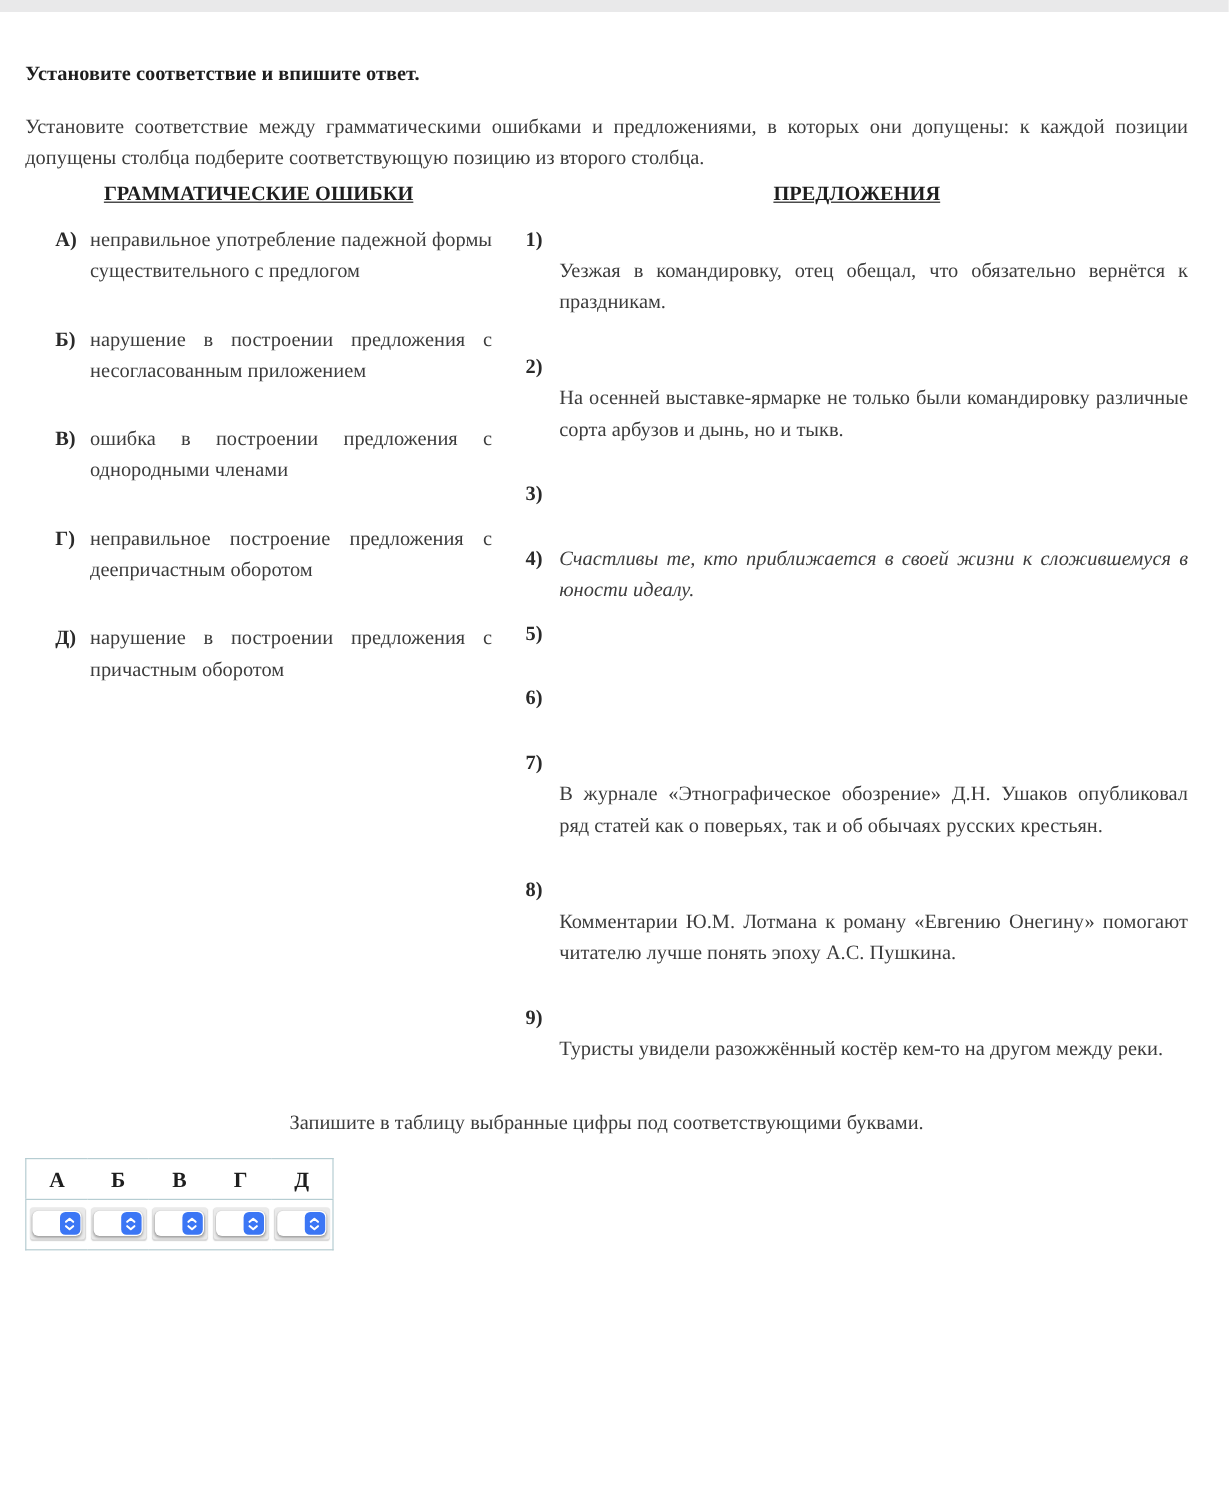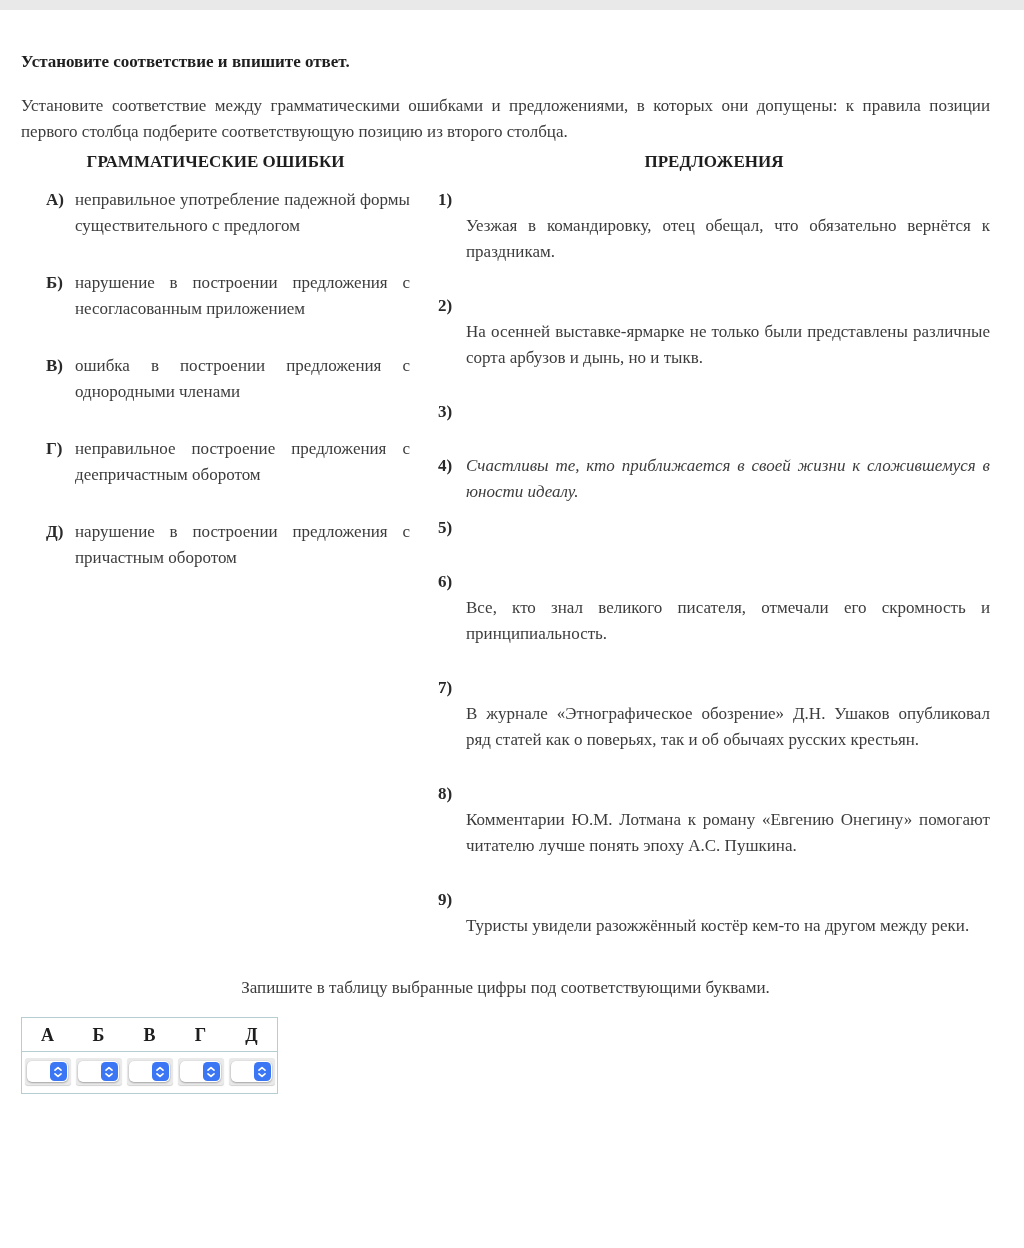--- a/index.html
+++ b/index.html
@@ -42,20 +42,21 @@
     width: 364px;
     flex: none;
   }
   .col-right {
     margin-left: 28px;
     flex: 1;
   }
   .col-header {
     text-align: center;
     font-weight: bold;
+    text-decoration: underline;
     font-size: 17px;
     line-height: 26px;
     color: #1e1e1e;
     margin-bottom: 12px;
   }
   .col-left .col-header { margin-left: -25px; }
   .l-item {
     display: flex;
     margin-bottom: 31px;
     font-size: 17px;
@@ -154,21 +155,21 @@
 </style>
 </head>
 <body>
 
 <div class="top-bar"></div>
 
 <div class="content">
 
   <div class="page-title">Установите соответствие и впишите ответ.</div>
 
-  <p class="instruction">Установите соответствие между грамматическими ошибками и предложениями, в которых они допущены: к правила позиции первого столбца подберите соответствующую позицию из второго столбца.</p>
+  <p class="instruction">Установите соответствие между грамматическими ошибками и предложениями, в которых они допущены: к каждой позиции допущены столбца подберите соответствующую позицию из второго столбца.</p>
 
   <div class="columns">
 
     <div class="col-left">
       <div class="col-header">ГРАММАТИЧЕСКИЕ ОШИБКИ</div>
 
       <div class="l-item">
         <span class="l-num">А)</span>
         <span class="l-text">неправильное употребление падежной формы существительного с предлогом</span>
       </div>
@@ -192,35 +193,34 @@
 
     <div class="col-right">
       <div class="col-header">ПРЕДЛОЖЕНИЯ</div>
 
       <div class="r-item">
         <div class="r-num">1)</div>
         <p class="r-text">Уезжая в командировку, отец обещал, что обязательно вернётся к праздникам.</p>
       </div>
       <div class="r-item">
         <div class="r-num">2)</div>
-        <p class="r-text">На осенней выставке-ярмарке не только были представлены различные сорта арбузов и дынь, но и тыкв.</p>
+        <p class="r-text">На осенней выставке-ярмарке не только были командировку различные сорта арбузов и дынь, но и тыкв.</p>
       </div>
       <div class="r-item">
         <div class="r-num">3)</div>
       </div>
       <div class="r-item inline">
         <div class="r-num">4)</div>
         <p class="r-text">Счастливы те, кто приближается в своей жизни к сложившемуся в юности идеалу.</p>
       </div>
       <div class="r-item">
         <div class="r-num">5)</div>
       </div>
       <div class="r-item">
         <div class="r-num">6)</div>
-        <p class="r-text">Все, кто знал великого писателя, отмечали его скромность и принципиальность.</p>
       </div>
       <div class="r-item">
         <div class="r-num">7)</div>
         <p class="r-text">В журнале «Этнографическое обозрение» Д.Н. Ушаков опубликовал ряд статей как о поверьях, так и об обычаях русских крестьян.</p>
       </div>
       <div class="r-item">
         <div class="r-num">8)</div>
         <p class="r-text">Комментарии Ю.М. Лотмана к роману «Евгению Онегину» помогают читателю лучше понять эпоху А.С. Пушкина.</p>
       </div>
       <div class="r-item">

